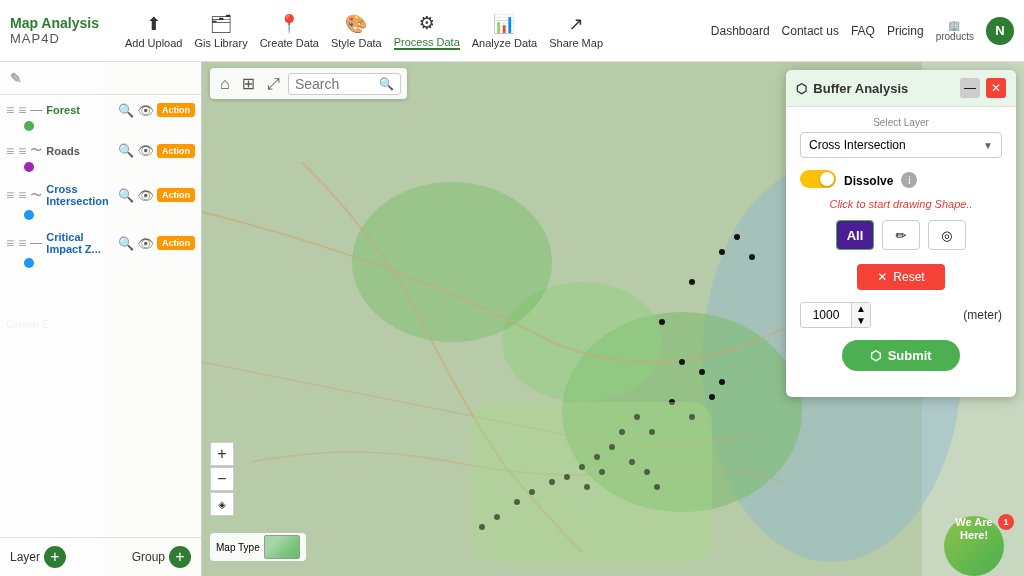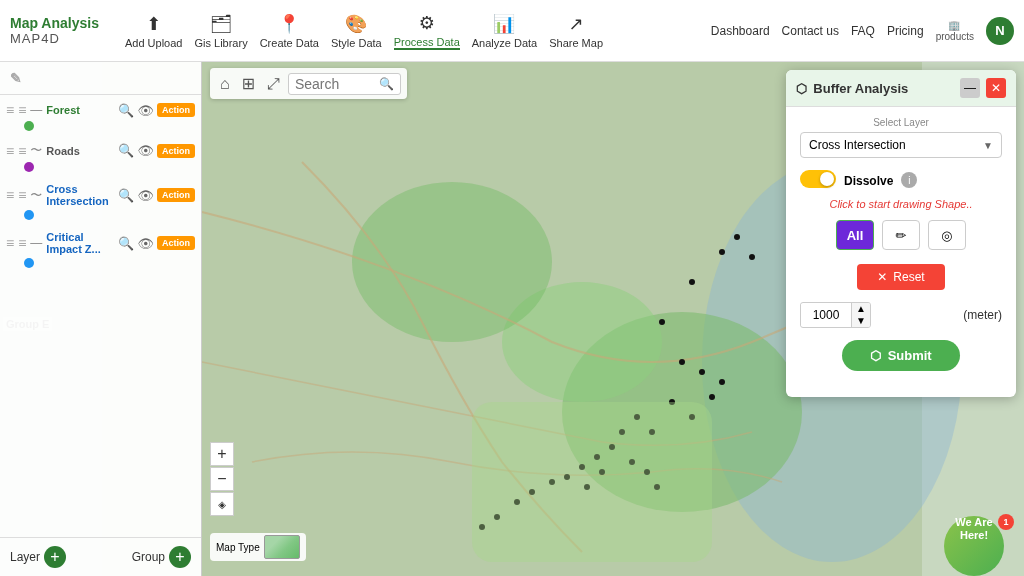--- a/index.html
+++ b/index.html
@@ -313,21 +313,21 @@
     .shape-btn {
       width: 38px; height: 30px;
       border-radius: 4px;
       border: 1px solid #ccc;
       background: #fff;
       cursor: pointer;
       display: flex; align-items: center; justify-content: center;
       font-size: 13px;
     }
     .shape-btn.active {
-      background: #6d28d9; color: #fff; border-color: #4caf50;
+      background: #4c1d95; color: #fff; border-color: #4caf50;
       font-weight: bold;
     }
 
     .reset-btn {
       display: block; margin: 0 auto 12px auto;
       background: #f44336; color: #fff;
       border: none; border-radius: 4px;
       padding: 6px 20px; font-size: 12px; cursor: pointer;
       display: flex; align-items: center; justify-content: center; gap: 6px;
     }

